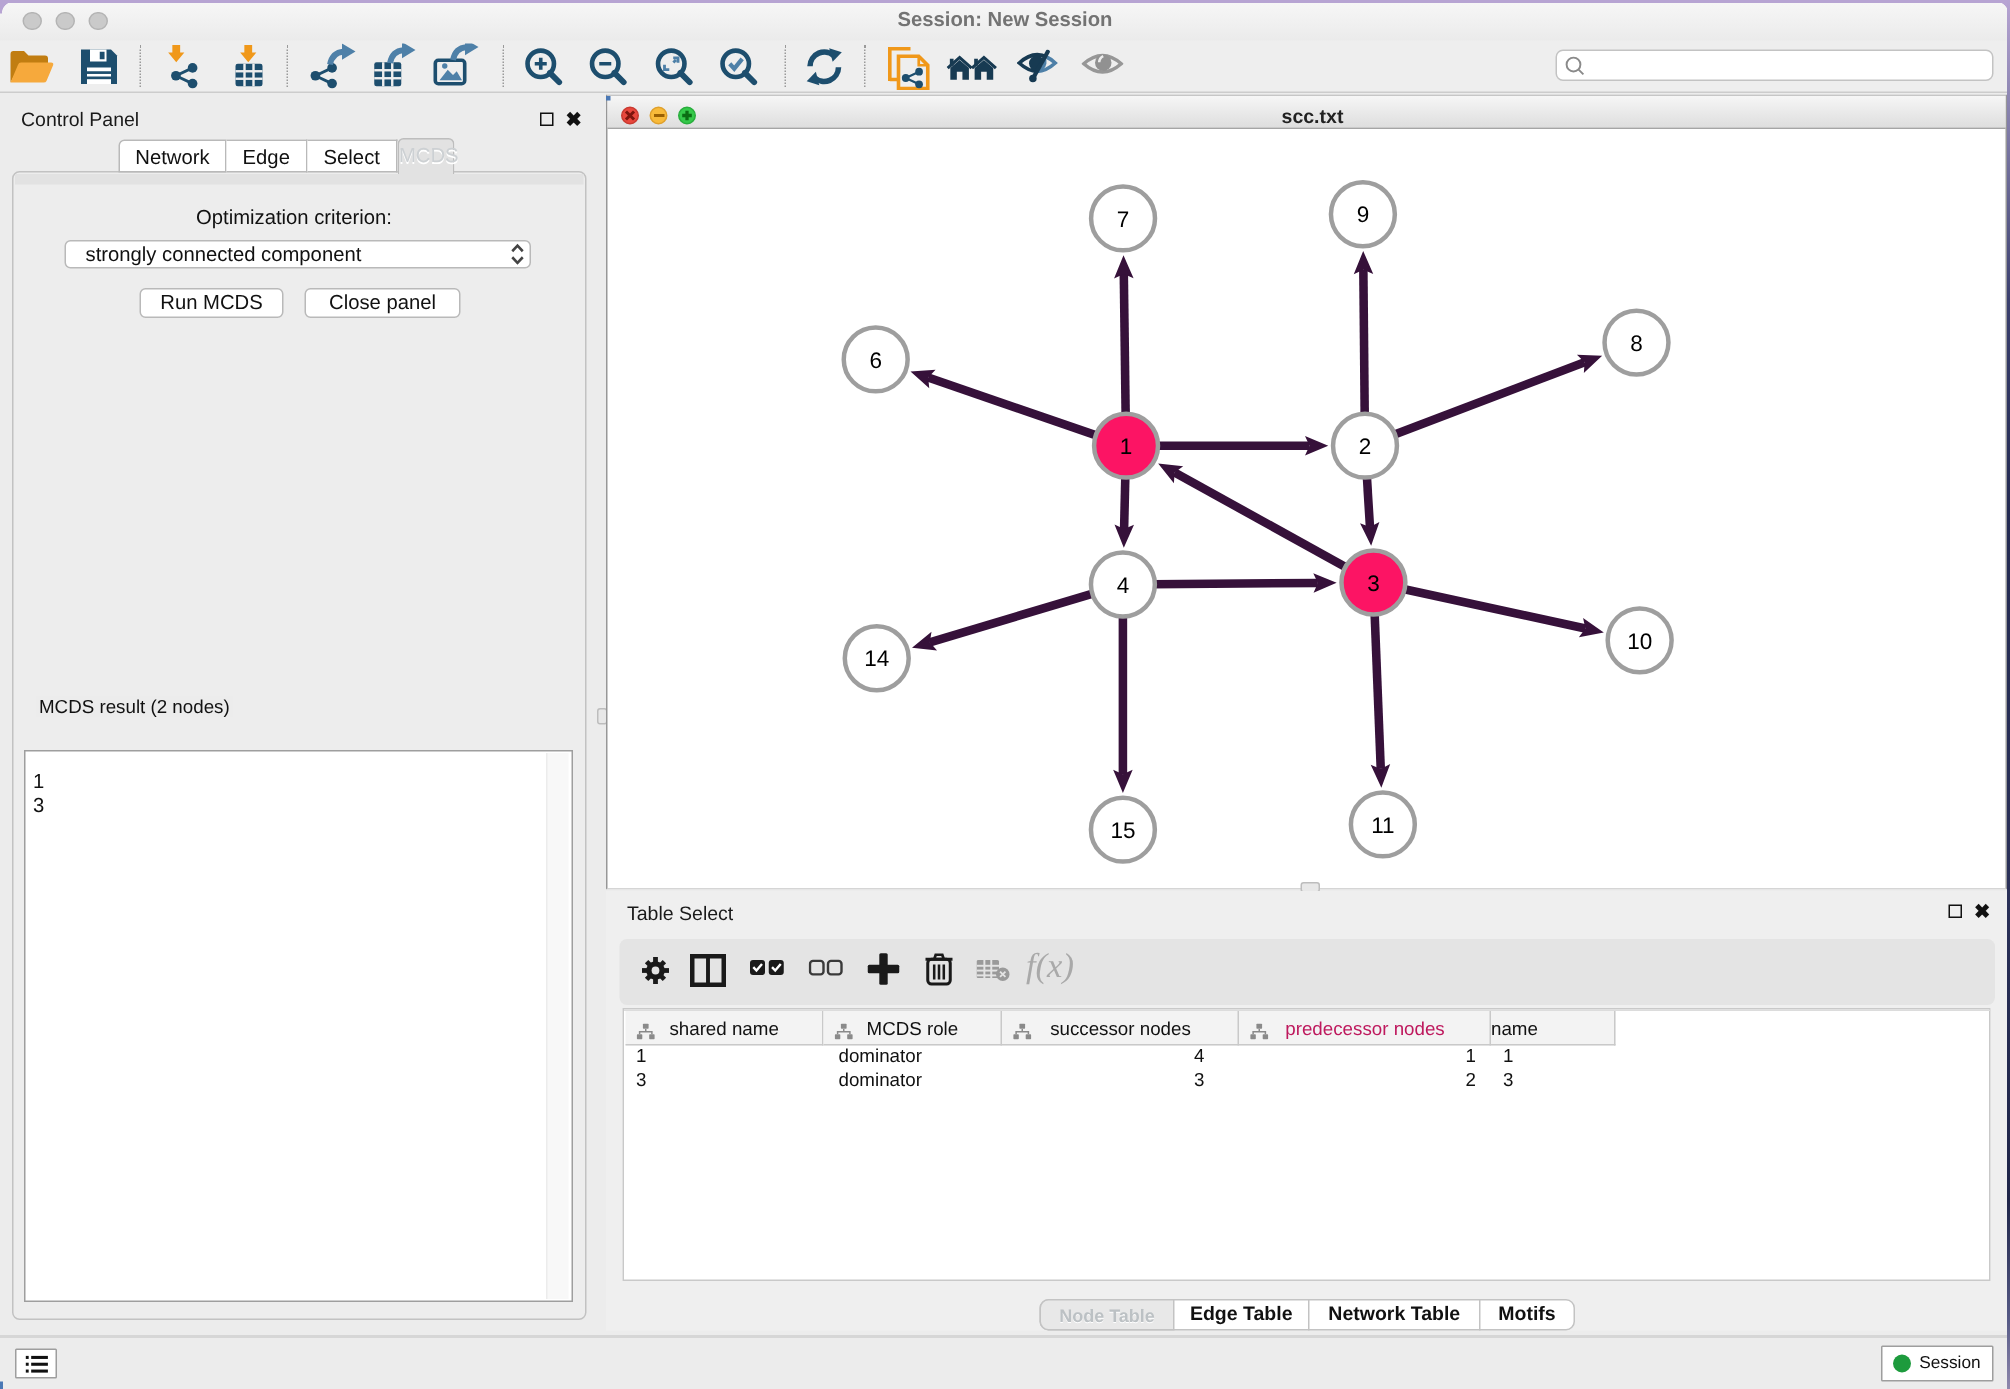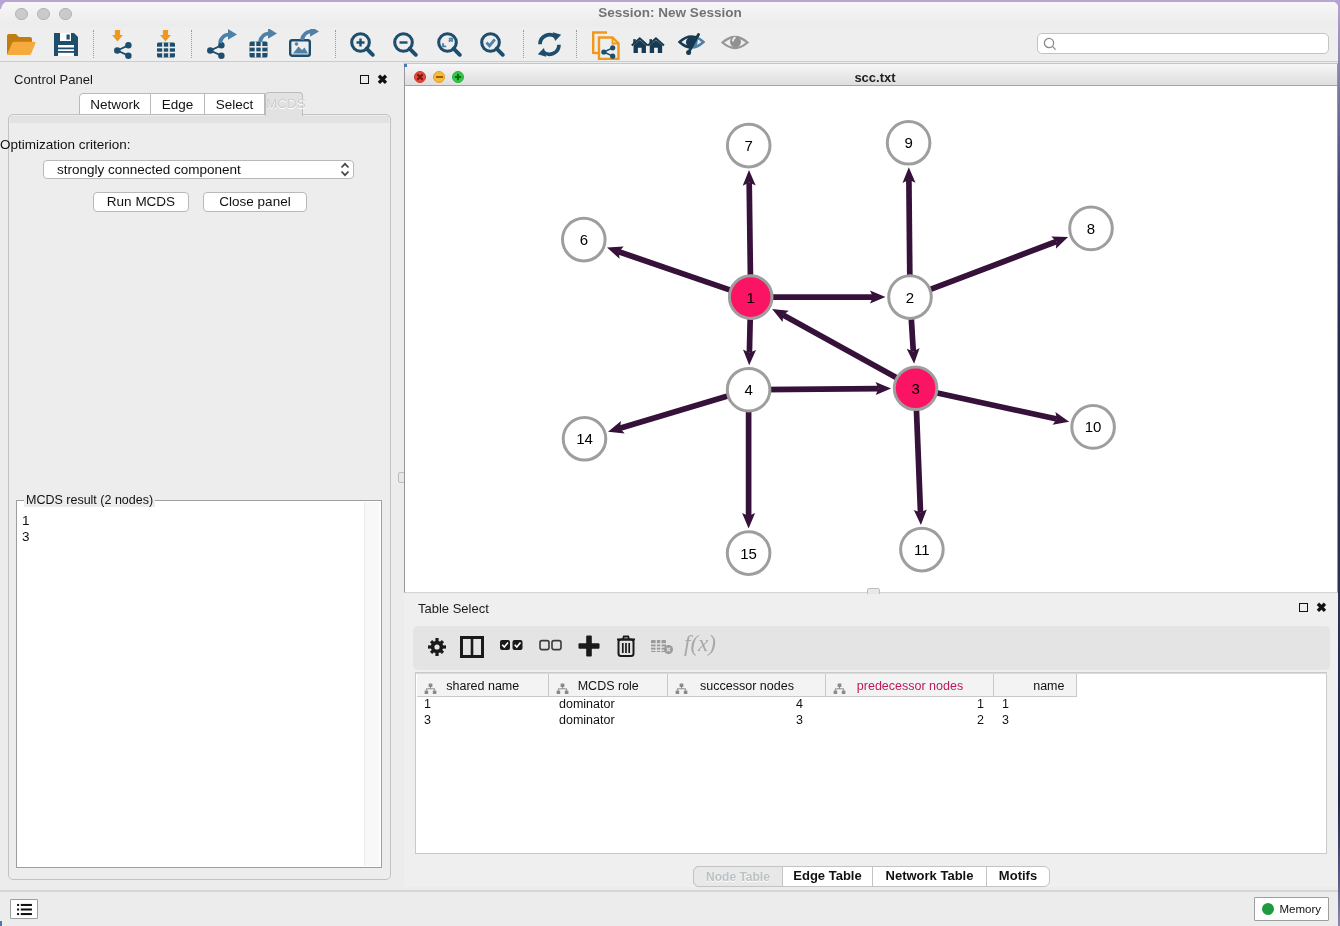--- a/index.html
+++ b/index.html
@@ -165,32 +165,32 @@
 <div class="abs xicon" style="left:377px;top:75px">✖</div>
 
 <div class="abs" style="left:8px;top:114px;width:383px;height:766px;border:1.5px solid #c2c2c2;border-radius:5px;background:#ededed"></div>
 <div class="abs" style="left:10px;top:116px;width:379px;height:7px;background:#e2e2e2"></div>
 
 <div class="abs" style="left:79px;top:93px;width:72px;height:22px;background:#fff;border:1px solid #b9b9b9;border-radius:4px 0 0 0;font-size:13.5px;text-align:center;line-height:21px;color:#111">Network</div>
 <div class="abs" style="left:151px;top:93px;width:54px;height:22px;background:#fff;border:1px solid #b9b9b9;border-left:none;font-size:13.5px;text-align:center;line-height:21px;color:#111">Edge</div>
 <div class="abs" style="left:205px;top:93px;width:60px;height:22px;background:#fff;border:1px solid #b9b9b9;border-left:none;font-size:13.5px;text-align:center;line-height:21px;color:#111">Select</div>
 <div class="abs" style="left:265px;top:92px;width:38px;height:24px;background:#e2e2e2;border:1px solid #bdbdbd;border-bottom:none;border-radius:4px 4px 0 0;font-size:13.5px;text-align:center;line-height:22px;color:#ccd0d3;text-shadow:0 1px 0 #fff">MCDS</div>
 
-<div class="abs" style="left:0;top:137px;width:392px;font-size:13.5px;color:#111">Optimization criterion:</div>
+<div class="abs" style="left:0;top:137px;width:392px;text-align:center;font-size:13.5px;color:#111">Optimization criterion:</div>
 <div class="abs" style="left:43px;top:160px;width:311px;height:19px;background:#fff;border:1px solid #b9b9b9;border-radius:4px;font-size:13.5px;color:#111;line-height:17px;padding-left:13px">strongly connected component</div>
 <svg class="abs" style="left:339px;top:162px" width="12" height="15" viewBox="0 0 12 15">
     <path d="M2.5 5.5 L6 1.8 L9.5 5.5" fill="none" stroke="#444" stroke-width="1.7"></path>
     <path d="M2.5 9.5 L6 13.2 L9.5 9.5" fill="none" stroke="#444" stroke-width="1.7"></path>
   </svg>
 <div class="abs" style="left:93px;top:192px;width:96px;height:20px;background:#fff;border:1px solid #b9b9b9;border-radius:4px;font-size:13.5px;text-align:center;line-height:18px;color:#111">Run MCDS</div>
 <div class="abs" style="left:203px;top:192px;width:104px;height:20px;background:#fff;border:1px solid #b9b9b9;border-radius:4px;font-size:13.5px;text-align:center;line-height:18px;color:#111">Close panel</div>
 
 <div class="abs" style="left:16px;top:500px;width:366px;height:368px;background:#fff;border:1.2px solid #9e9e9e"></div>
 <div class="abs" style="left:364px;top:502px;width:15px;height:364px;background:#f8f8f8;border-left:1px solid #ececec"></div>
-<div class="abs" style="left:24px;top:493px;background:#ececec;padding:0 2px;font-size:12.5px;color:#111">MCDS result (2 nodes)</div>
+<div class="abs" style="left:24px;top:464px;background:#ececec;padding:0 2px;font-size:12.5px;color:#111">MCDS result (2 nodes)</div>
 <div class="abs" style="left:22px;top:512.5px;font-size:13.5px;color:#111;line-height:16px">1<br>3</div>
 
 <div class="abs" style="left:398px;top:472px;width:7px;height:11px;background:#e8e8e8;border:1px solid #bdbdbd;border-radius:2px"></div>
 
 <div class="abs" style="left:404px;top:63px;width:934px;height:530px;background:#fff;border:1px solid #979797;border-top:1px solid #c6c6c6;border-bottom:1px solid #d5d5d5"></div>
 <div class="abs" style="left:405px;top:64px;width:932px;height:22px;background:linear-gradient(#f6f6f6,#dedede);border-bottom:1px solid #a5a5a5"></div>
 <div class="abs" style="left:414px;top:71px;width:12px;height:12px;border-radius:50%;background:#e8483d;border:1px solid #c93a30"></div>
 <svg class="abs" style="left:414px;top:71px" width="12" height="12" viewBox="0 0 12 12">
     <path d="M3.3 3.3 L8.7 8.7 M8.7 3.3 L3.3 8.7" stroke="#7e150d" stroke-width="2"></path>
   </svg>
@@ -356,21 +356,21 @@
 <div class="abs" style="left:833px;top:680px"><svg width="13" height="12" viewBox="0 0 13 12" style="vertical-align:-1px">
       <g fill="#8a8a8a">
         <rect x="4.6" y="0.5" width="3.8" height="3.4" rx="0.5"></rect>
         <rect x="0.6" y="7.5" width="3.6" height="3.4" rx="0.5"></rect>
         <rect x="8.8" y="7.5" width="3.6" height="3.4" rx="0.5"></rect>
       </g>
       <path d="M6.5 4 L6.5 5.8 M2.4 7.5 L2.4 5.8 L10.6 5.8 L10.6 7.5" fill="none" stroke="#8a8a8a" stroke-width="1"></path>
     </svg></div>
 <div class="abs" style="left:826px;top:679px;width:168px;text-align:center;font-size:12.5px;color:#be185d">predecessor nodes</div>
 <div class="abs" style="left:994px;top:674px;width:82.5px;height:23px;background:#f3f3f3;border-right:1px solid #c9c9c9;border-bottom:1px solid #c9c9c9"></div>
-<div class="abs" style="left:994px;top:679px;width:70.5px;text-align:right;font-size:12.5px;color:#111">name</div>
+<div class="abs" style="left:994px;top:679px;width:70.5px;text-align:left;font-size:12.5px;color:#111">name</div>
 <div class="abs" style="left:424px;top:697px;font-size:12.5px;color:#111">1</div>
 <div class="abs" style="left:559px;top:697px;font-size:12.5px;color:#111">dominator</div>
 <div class="abs" style="left:668px;top:697px;width:135px;text-align:right;font-size:12.5px;color:#111">4</div>
 <div class="abs" style="left:826px;top:697px;width:158px;text-align:right;font-size:12.5px;color:#111">1</div>
 <div class="abs" style="left:1002px;top:697px;font-size:12.5px;color:#111">1</div>
 <div class="abs" style="left:424px;top:713px;font-size:12.5px;color:#111">3</div>
 <div class="abs" style="left:559px;top:713px;font-size:12.5px;color:#111">dominator</div>
 <div class="abs" style="left:668px;top:713px;width:135px;text-align:right;font-size:12.5px;color:#111">3</div>
 <div class="abs" style="left:826px;top:713px;width:158px;text-align:right;font-size:12.5px;color:#111">2</div>
 <div class="abs" style="left:1002px;top:713px;font-size:12.5px;color:#111">3</div>
@@ -388,16 +388,16 @@
       <rect x="0" y="1" width="2.2" height="2.2"></rect>
       <rect x="4" y="1" width="12" height="2.2"></rect>
       <rect x="0" y="5.9" width="2.2" height="2.2"></rect>
       <rect x="4" y="5.9" width="12" height="2.2"></rect>
       <rect x="0" y="10.8" width="2.2" height="2.2"></rect>
       <rect x="4" y="10.8" width="12" height="2.2"></rect>
     </g>
   </svg>
 <div class="abs" style="left:1254px;top:897px;width:75px;height:23.5px;background:#fff;border:1.2px solid #9e9e9e;border-radius:1px"></div>
 <div class="abs" style="left:1261.5px;top:902.5px;width:12.5px;height:12.5px;border-radius:50%;background:#1d9b3d"></div>
-<div class="abs" style="left:1279.5px;top:903px;font-size:11.5px;color:#111">Memory</div>
+<div class="abs" style="left:1279.5px;top:903px;font-size:11.5px;color:#111">Session</div>
 <div class="abs" style="left:0;top:921px;width:2px;height:5px;background:#4a78b5"></div>
 
 <div class="abs" style="left:1338px;top:0;width:2px;height:926px;background:linear-gradient(#b7a4d3 0px,#8a84b0 70px,#3a3f6e 200px,#232a52 340px,#2a3058 600px,#1f2549 800px,#565a86 880px,#8f88ad 926px)"></div>
 
 </body></html>

